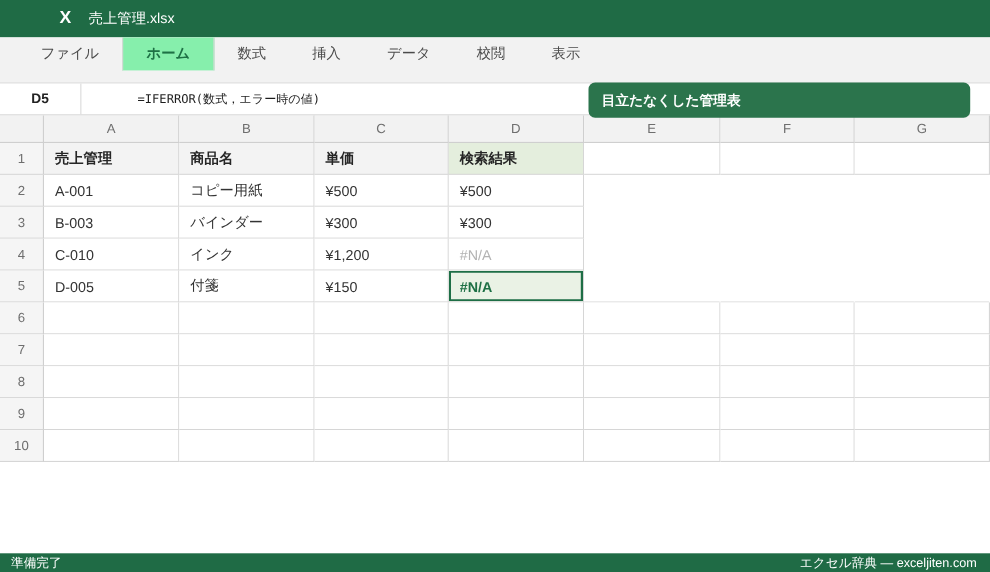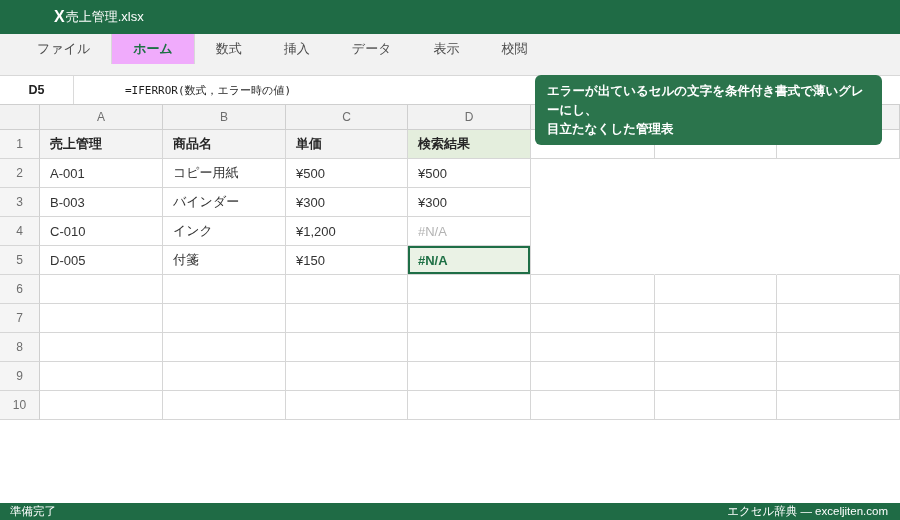--- a/index.html
+++ b/index.html
@@ -3,26 +3,26 @@
 <meta charset="utf-8">
 <style>
   * { margin:0; padding:0; box-sizing:border-box; }
   html,body { width:900px; height:520px; }
   body { font-family:"Liberation Sans","DejaVu Sans",sans-serif; background:#ffffff; }
   .app { position:relative; width:900px; height:520px; overflow:hidden; background:#ffffff; }
 
   
   .titlebar { height:34px; background:#1f6b45; display:flex; align-items:center; color:#ffffff; }
   .logo { margin-left:54px; font-weight:bold; font-size:16px; letter-spacing:1px; }
-  .doc-title { font-size:13px; }
+  .doc-title { margin-left:15px; font-size:13px; }
 
   
   .tabbar { height:42px; background:#f2f2f2; border-bottom:1px solid #d8d8d8; display:flex; padding-left:16px; }
   .tab { padding:0 21px; line-height:29px; font-size:13px; color:#4b4b4b; white-space:nowrap; }
-  .tab.active { background:#f0abfc; color:#1e7145; font-weight:bold;
+  .tab.active { background:#86efac; color:#1e7145; font-weight:bold;
     border-left:1px solid #d8d8d8; border-right:1px solid #d8d8d8; margin-bottom:-1px; height:30px; }
 
   
   .fbar { display:flex; align-items:stretch; height:29px; border-bottom:1px solid #cfcfcf; background:#ffffff; }
   .namebox { width:74px; border-right:1px solid #dadada; display:flex; align-items:center; justify-content:center;
     font-size:12.5px; font-weight:bold; color:#222222; }
   .fxbox { width:39px; border-right:1px solid #dadada; display:flex; align-items:center; justify-content:center;
     font-style:italic; color:#8f8f8f; font-size:13.5px; font-family:"Liberation Serif","DejaVu Serif",serif;margin-top:48px; }
   .formula { flex:1; display:flex; align-items:center; padding-left:12px; font-size:11px; color:#1d1d1d;
     font-family:"DejaVu Sans Mono","Liberation Mono",monospace; }
@@ -62,22 +62,22 @@
     <span class="logo">X</span>
     <span class="doc-title">売上管理.xlsx</span>
   </div>
 
   <div class="tabbar">
     <div class="tab">ファイル</div>
     <div class="tab active">ホーム</div>
     <div class="tab">数式</div>
     <div class="tab">挿入</div>
     <div class="tab">データ</div>
+    <div class="tab">校閲</div>
     <div class="tab">表示</div>
-    <div class="tab">校閲</div>
   </div>
 
   <div class="fbar">
     <div class="namebox">D5</div>
     <div class="fxbox">fx</div>
     <div class="formula">=IFERROR(数式，エラー時の値)</div>
   </div>
 
   <div class="grid" id="grid">
       <div class="gridrow band">
@@ -186,21 +186,20 @@
         <div class="cell w2"></div>
         <div class="cell w3"></div>
         <div class="cell w4"></div>
         <div class="cell w5"></div>
         <div class="cell w6"></div>
         <div class="cell w7"></div>
       </div>
     </div>
 
   <div class="tooltip">
-    <div>エラーが出ているセルの文字を条件付き書式で薄いグレーにし、</div>
     <div>目立たなくした管理表</div>
   </div>
 
   <div class="statusbar">
     <span>準備完了</span>
     <span>エクセル辞典 ― exceljiten.com</span>
   </div>
 
 </div>
 

